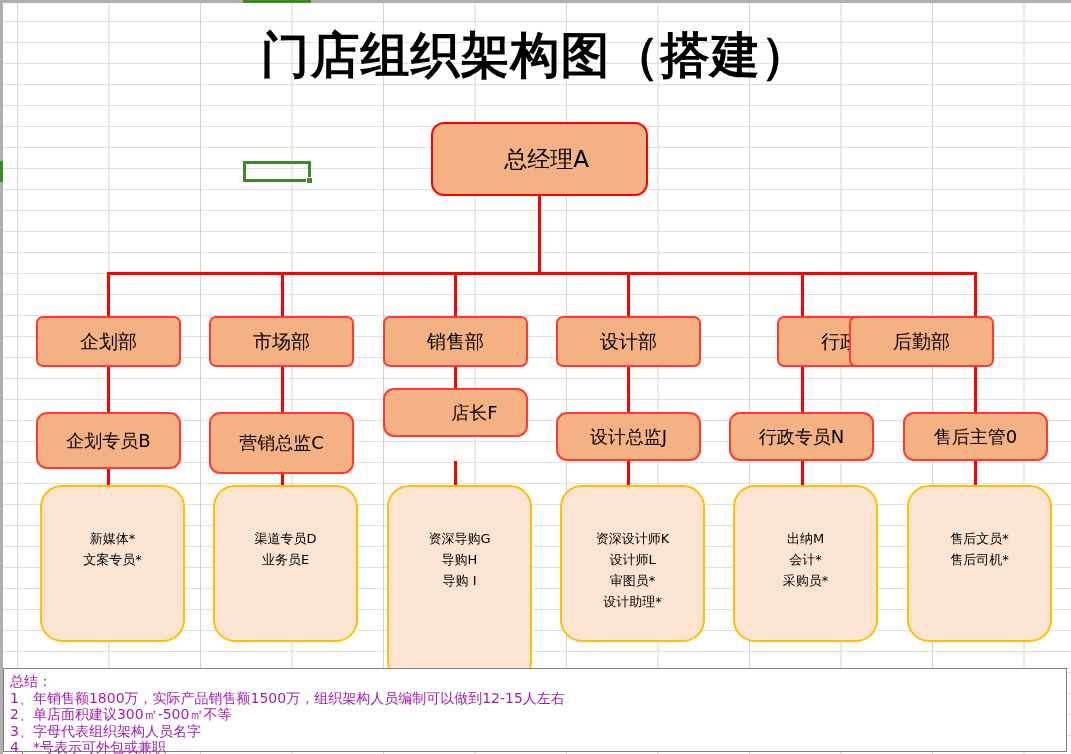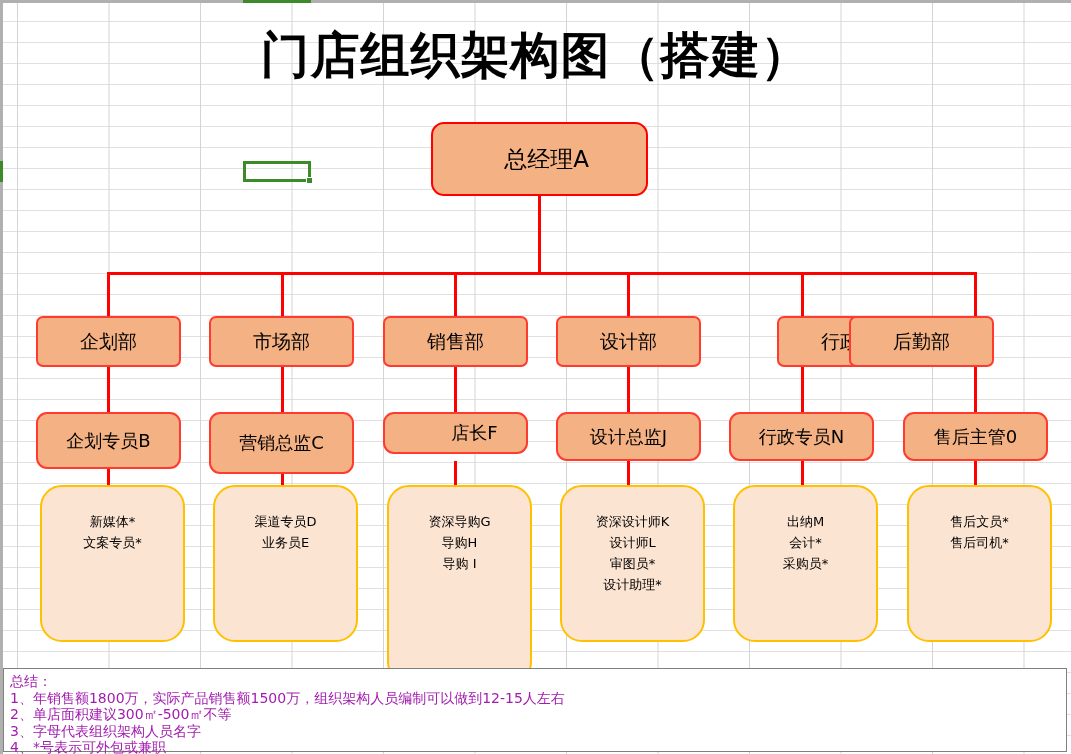--- a/index.html
+++ b/index.html
@@ -128,21 +128,21 @@
   }
 
   .node-staff {
     border: 2px solid #FFC000;
     background: #FCE4D3;
     border-radius: 22px;
     font-size: 13px;
     color: #000000;
     align-items: flex-start;
     justify-content: center;
-    padding-top: 24px;
+    padding-top: 41px;
     line-height: 21px;
   }
   .node-staff .staff-lines { width: 100%; text-align: center; }
 
   
   .footer-box {
     position: absolute;
     left: 3px; top: 668px;
     width: 1064px; height: 84px;
     border: 1px solid #7f7f7f;
@@ -220,21 +220,21 @@
   <div class="node node-dept" style="left:849px; top:316px; width:145px; height:51px;font-family:Liberation Serif, serif;">
     <span>后勤部</span>
   </div>
 
   <div class="node node-lead" style="left:36px; top:412px; width:145px; height:57px;">
     <span>企划专员B</span>
   </div>
   <div class="node node-lead" style="left:209px; top:412px; width:145px; height:62px;">
     <span>营销总监C</span>
   </div>
-  <div class="node node-lead" style="left:383px; top:412px; width:145px; height:42px;padding-left:38px;">
+  <div class="node node-lead" style="left:383px; top:388px; width:145px; height:49px;padding-left:38px;">
     <span>店长F</span>
   </div>
   <div class="node node-lead" style="left:556px; top:412px; width:145px; height:49px;">
     <span>设计总监J</span>
   </div>
   <div class="node node-lead" style="left:729px; top:412px; width:145px; height:49px;">
     <span>行政专员N</span>
   </div>
   <div class="node node-lead" style="left:903px; top:412px; width:145px; height:49px;">
     <span>售后主管0</span>

